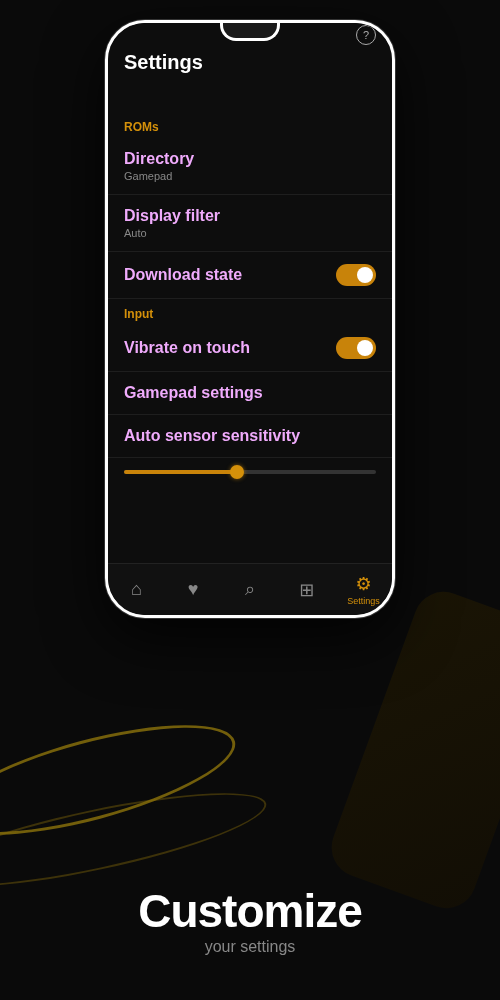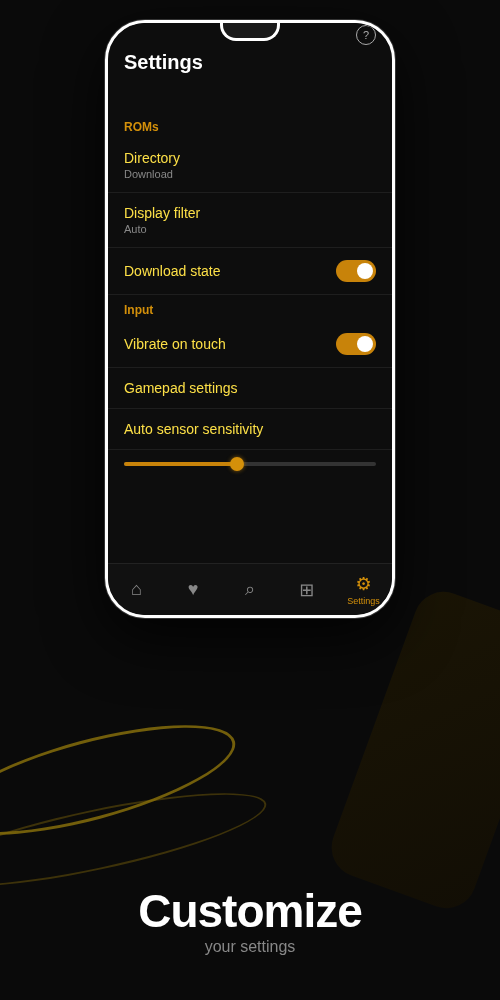--- a/index.html
+++ b/index.html
@@ -159,23 +159,23 @@
       padding: 12px 16px;
       display: flex;
       align-items: center;
       justify-content: space-between;
       border-bottom: 1px solid #1e1e1e;
     }
 
     .setting-row-text {}
 
     .setting-row-main {
-      font-size: 14px;
-      color: #fde047;
-      font-weight: 400;
+      font-size: 16px;
+      color: #f0abfc;
+      font-weight: 700;
     }
 
     .setting-row-sub {
       font-size: 11px;
       color: #888;
       margin-top: 2px;
     }
 
     
     .toggle {
@@ -319,21 +319,21 @@
         <div class="screen-title">Settings</div>
       </div>
 
       <div class="screen-content">
 
         <div class="section-label">ROMs</div>
 
         <div class="setting-row">
           <div class="setting-row-text">
             <div class="setting-row-main">Directory</div>
-            <div class="setting-row-sub">Download</div>
+            <div class="setting-row-sub">Gamepad</div>
           </div>
         </div>
 
 
 
         <div class="setting-row">
           <div class="setting-row-text">
             <div class="setting-row-main">Display filter</div>
             <div class="setting-row-sub">Auto</div>
           </div>

